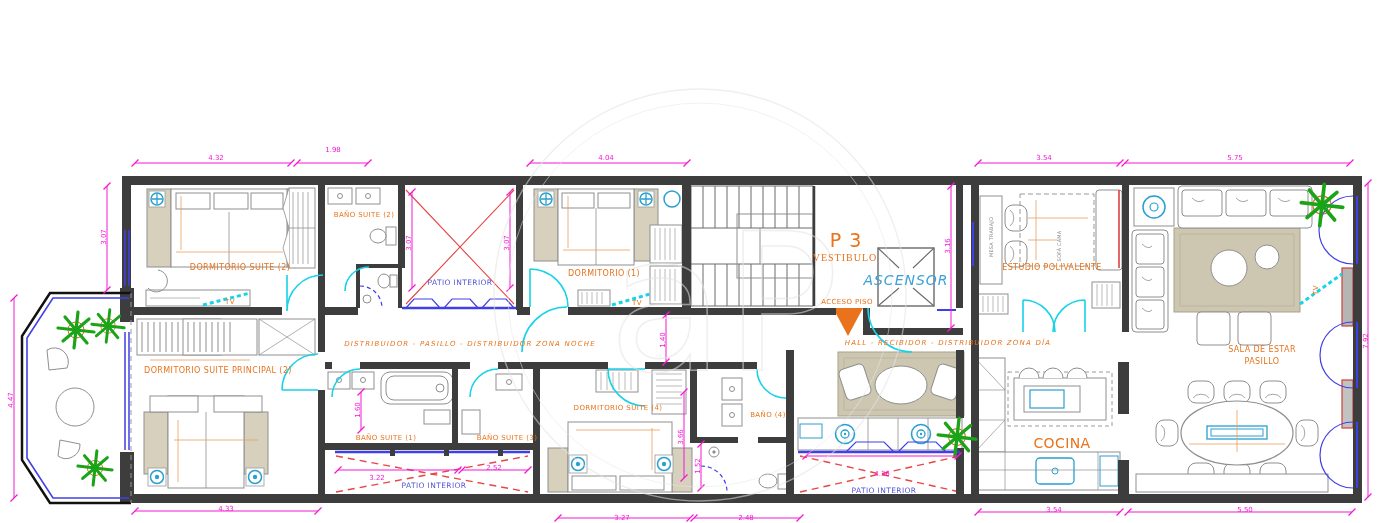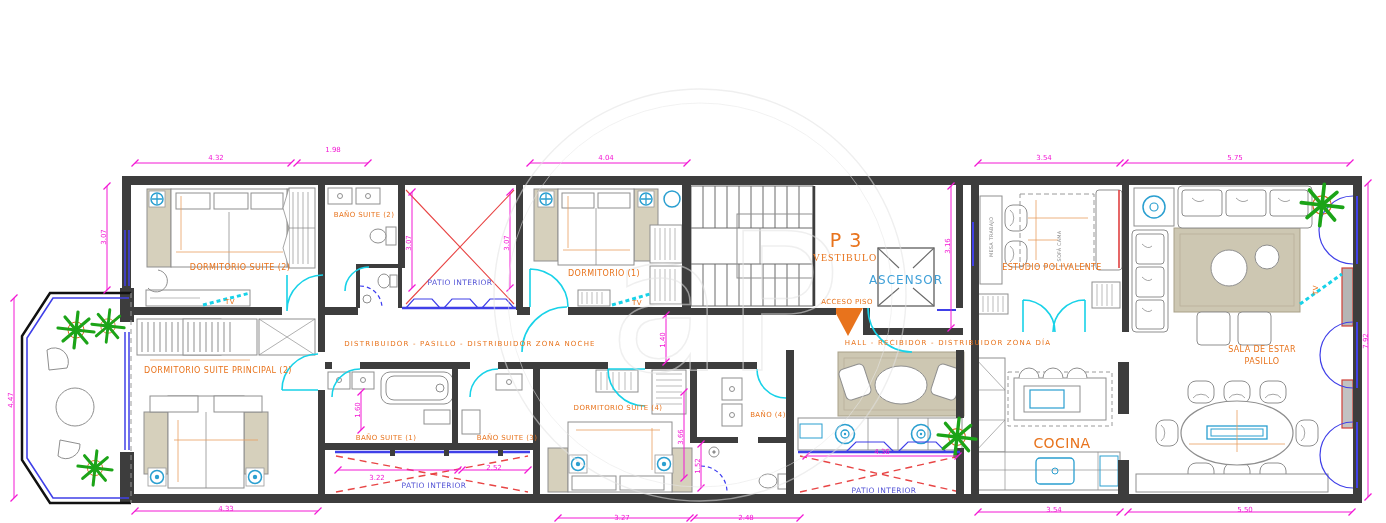--- a/index.html
+++ b/index.html
@@ -3,28 +3,28 @@
 <meta charset="utf-8">
 <style>
   html,body{margin:0;padding:0;background:#ffffff;}
   #stage{position:relative;width:1386px;height:523px;background:#fff;overflow:hidden;
          font-family:"DejaVu Sans",sans-serif;}
   #plan-svg{position:absolute;left:0;top:0;}
   .lbl{position:absolute;transform:translate(-50%,-50%);white-space:nowrap;
        font-family:"DejaVu Sans",sans-serif;letter-spacing:.4px;line-height:1;}
   .or{color:#e8731c;font-size:8px;}
   .bl{color:#5555d6;font-size:7.5px;}
-  .asc{color:#3fa0d8;font-size:12px;letter-spacing:1px;}
+  .asc{color:#3fa0d8;font-size:14px;letter-spacing:1px;font-style:italic;}
   .dim{color:#f318d4;font-size:7px;letter-spacing:0;}
   .rot{transform:translate(-50%,-50%) rotate(-90deg);}
   .big{font-size:19px;letter-spacing:1px;}
   .med{font-size:10px;letter-spacing:1px;font-family:Liberation Serif, serif;}
   .sm{font-size:7px;}
   .tiny{color:#8a8a8a;font-size:5px;letter-spacing:.2px;}
-  .corr{font-size:7px;letter-spacing:1.2px;}
+  .corr{font-size:7px;letter-spacing:1.2px;font-style:italic;}
 </style>
 </head>
 <body>
 
 <div id="stage">
 
 <svg id="plan-svg" width="1386" height="523" viewBox="0 0 1386 523">
 <defs>
   <marker id="tk" markerUnits="userSpaceOnUse" markerWidth="10" markerHeight="10" viewBox="-5 -5 10 10" refX="0" refY="0" orient="0">
     <path d="M-3.5,3.5 L3.5,-3.5" stroke="#f318d4" stroke-width="1.2"></path>
@@ -479,20 +479,20 @@
 <div class="lbl dim rot" style="left:409px;top:243px">3.07</div>
 <div class="lbl dim rot" style="left:507px;top:243px">3.07</div>
 <div class="lbl dim rot" style="left:948px;top:246px">3.16</div>
 <div class="lbl dim rot" style="left:1366px;top:341px">7.92</div>
 <div class="lbl dim rot" style="left:663px;top:340px">1.40</div>
 <div class="lbl dim rot" style="left:358px;top:410px">1.60</div>
 <div class="lbl dim rot" style="left:681px;top:437px">3.66</div>
 <div class="lbl dim rot" style="left:698px;top:466px">1.52</div>
 <div class="lbl dim" style="left:377px;top:478px">3.22</div>
 <div class="lbl dim" style="left:494px;top:468px">2.52</div>
-<div class="lbl dim" style="left:882px;top:452px">4.36</div>
+<div class="lbl dim" style="left:882px;top:474px">4.36</div>
 <div class="lbl dim" style="left:226px;top:509px">4.33</div>
 <div class="lbl dim" style="left:622px;top:518px">3.27</div>
 <div class="lbl dim" style="left:746px;top:518px">2.48</div>
 <div class="lbl dim" style="left:1054px;top:510px">3.54</div>
 <div class="lbl dim" style="left:1245px;top:510px">5.50</div>
 
 </div>
 
 </body></html>

